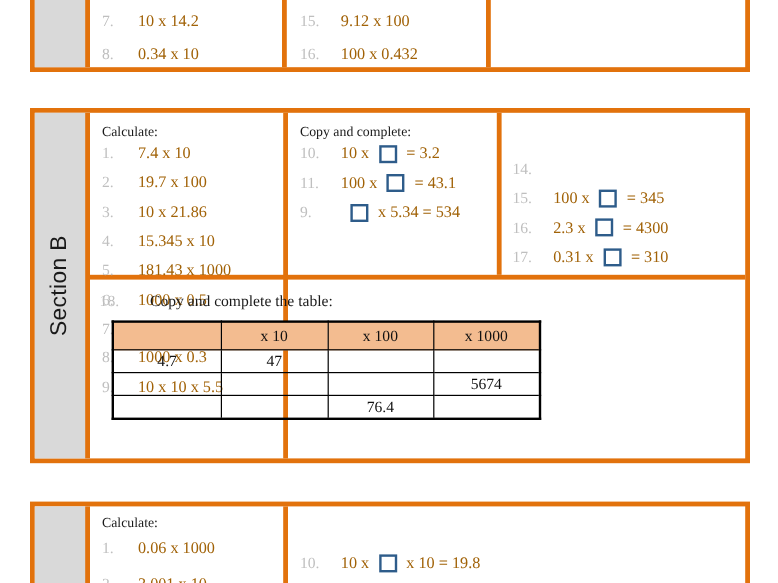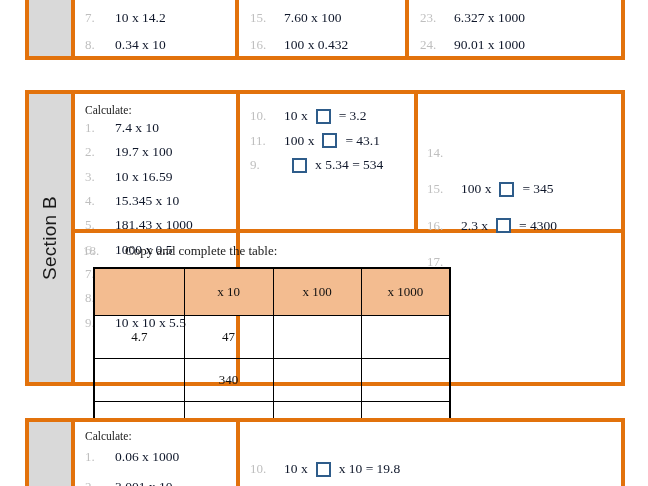--- a/index.html
+++ b/index.html
@@ -68,21 +68,21 @@
   .q-num {
     color: #BFBFBF;
     font-size: 13px;
     width: 30px;
     flex: 0 0 30px;
     text-align: left;
   }
   .q-num.wide { width: 34px; flex-basis: 34px; }
   .q-text {
     font-size: 13.5px;
-    color: #0f172a;
+    color: #a16207;
     display: flex;
     align-items: center;
     gap: 0px;
   }
   .q-text span.lit { margin-right: 3px; }
   .q-text span.litr { margin-left: 3px; }
 
   
   .ansbox {
     display: inline-block;
@@ -155,21 +155,21 @@
     top: 0;
     height: 135px;
     bottom: auto;
   }
   #sb-right {
     position: absolute;
     left: 352px;
     top: 34.5px;
     width: 190px;
   }
-  #sb-right .q-row { height: 24.5px; margin-top: 12px; }
+  #sb-right .q-row { height: 24.5px; }
   #sb-hdiv { top: 135px; }
   #sb-table-area {
     position: absolute;
     left: 0;
     top: 139px;
     right: 0;
     bottom: 0;
     padding: 10px 0 0 8px;
     box-sizing: border-box;
   }
@@ -188,21 +188,21 @@
     table-layout: fixed;
     width: 356px;
     border: 2.5px solid #000000;
   }
   table.worksheet td, table.worksheet th {
     border: 1.2px solid #000000;
     height: 18px;
     font-size: 13px;
     font-weight: normal;
     text-align: center;
-    padding: 12px;
+    padding: 0;
     color: #111111;
   }
   table.worksheet thead th {
     background: #F3BC90;
     height: 22px;
   }
   table.worksheet col.c0 { width: 90px; }
   table.worksheet col.c1 { width: 89px; }
   table.worksheet col.c2 { width: 88px; }
   table.worksheet col.c3 { width: 89px; }
@@ -251,38 +251,28 @@
         </div>
         <div class="q-row">
           <span class="q-num">8.</span>
           <span class="q-text">0.34 x 10</span>
         </div>
       </div>
 
       <div id="top-col-2">
         <div class="q-row">
           <span class="q-num wide">15.</span>
-          <span class="q-text">7.60 x 100</span>
+          <span class="q-text">9.12 x 100</span>
         </div>
         <div class="q-row">
           <span class="q-num wide">16.</span>
           <span class="q-text">100 x 0.432</span>
         </div>
       </div>
 
-      <div id="top-col-3">
-        <div class="q-row">
-          <span class="q-num wide">23.</span>
-          <span class="q-text">6.327 x 1000</span>
-        </div>
-        <div class="q-row">
-          <span class="q-num wide">24.</span>
-          <span class="q-text">90.01 x 1000</span>
-        </div>
-      </div>
 
     </div>
   </div>
 
   <div class="section-box" id="section-b">
     <div class="side-label">
       <span class="side-label-text">Section B</span>
     </div>
     <div class="body-area">
 
@@ -295,21 +285,21 @@
         <div class="q-row">
           <span class="q-num">1.</span>
           <span class="q-text">7.4 x 10</span>
         </div>
         <div class="q-row">
           <span class="q-num">2.</span>
           <span class="q-text">19.7 x 100</span>
         </div>
         <div class="q-row">
           <span class="q-num">3.</span>
-          <span class="q-text">10 x 16.59</span>
+          <span class="q-text">10 x 21.86</span>
         </div>
         <div class="q-row">
           <span class="q-num">4.</span>
           <span class="q-text">15.345 x 10</span>
         </div>
         <div class="q-row">
           <span class="q-num">5.</span>
           <span class="q-text">181.43 x 1000</span>
         </div>
         <div class="q-row">
@@ -324,20 +314,21 @@
           <span class="q-num">8.</span>
           <span class="q-text">1000 x 0.3</span>
         </div>
         <div class="q-row">
           <span class="q-num">9.</span>
           <span class="q-text">10 x 10 x 5.5</span>
         </div>
       </div>
 
       <div id="sb-mid">
+        <div class="col-head">Copy and complete:</div>
         <div class="q-row">
           <span class="q-num wide">10.</span>
           <span class="q-text">
             <span class="lit">10 x</span>
             <span class="ansbox"></span>
             <span class="litr">= 3.2</span>
           </span>
         </div>
         <div class="q-row">
           <span class="q-num wide">11.</span>
@@ -372,20 +363,25 @@
         <div class="q-row">
           <span class="q-num wide">16.</span>
           <span class="q-text">
             <span class="lit">2.3 x</span>
             <span class="ansbox"></span>
             <span class="litr">= 4300</span>
           </span>
         </div>
         <div class="q-row">
           <span class="q-num wide">17.</span>
+          <span class="q-text">
+            <span class="lit">0.31 x</span>
+            <span class="ansbox"></span>
+            <span class="litr">= 310</span>
+          </span>
         </div>
       </div>
 
       <div id="sb-table-area">
         <div id="q18-head">
           <span class="q-num">18.</span>
           <span class="q-label">Copy and complete the table:</span>
         </div>
 
         <table class="worksheet">
@@ -405,26 +401,20 @@
           </thead>
           <tbody>
             <tr>
               <td>4.7</td>
               <td>47</td>
               <td></td>
               <td></td>
             </tr>
             <tr>
               <td></td>
-              <td>340</td>
-              <td></td>
-              <td></td>
-            </tr>
-            <tr>
-              <td></td>
               <td></td>
               <td></td>
               <td>5674</td>
             </tr>
             <tr>
               <td></td>
               <td></td>
               <td>76.4</td>
               <td></td>
             </tr>

